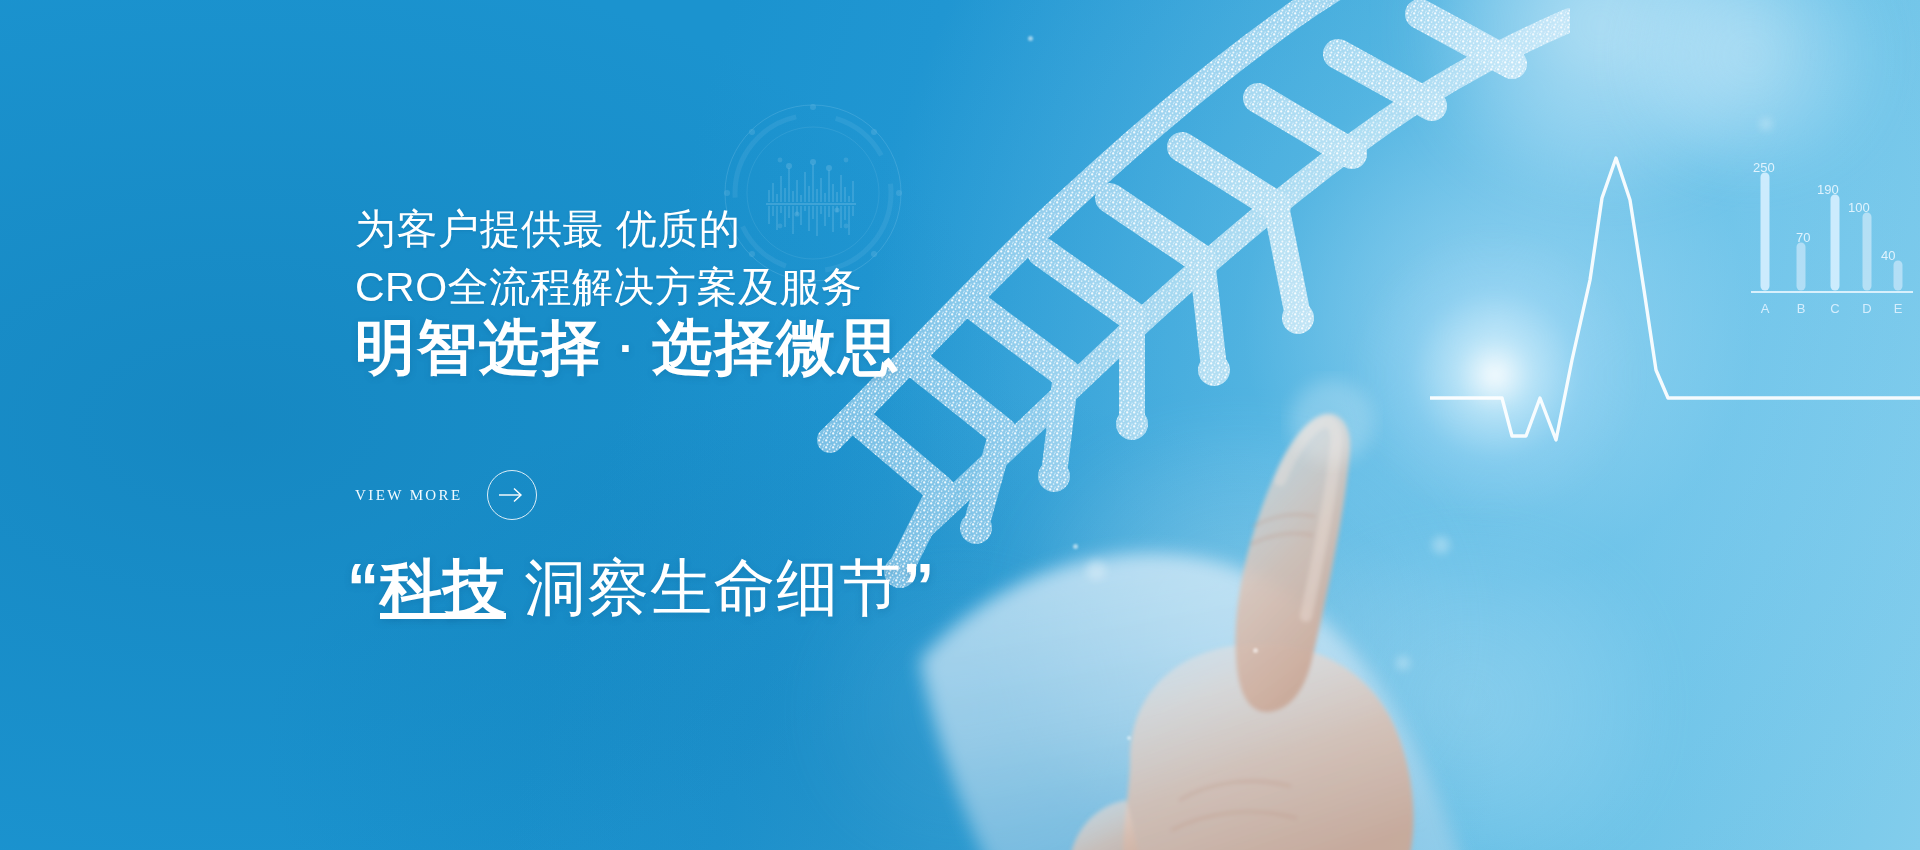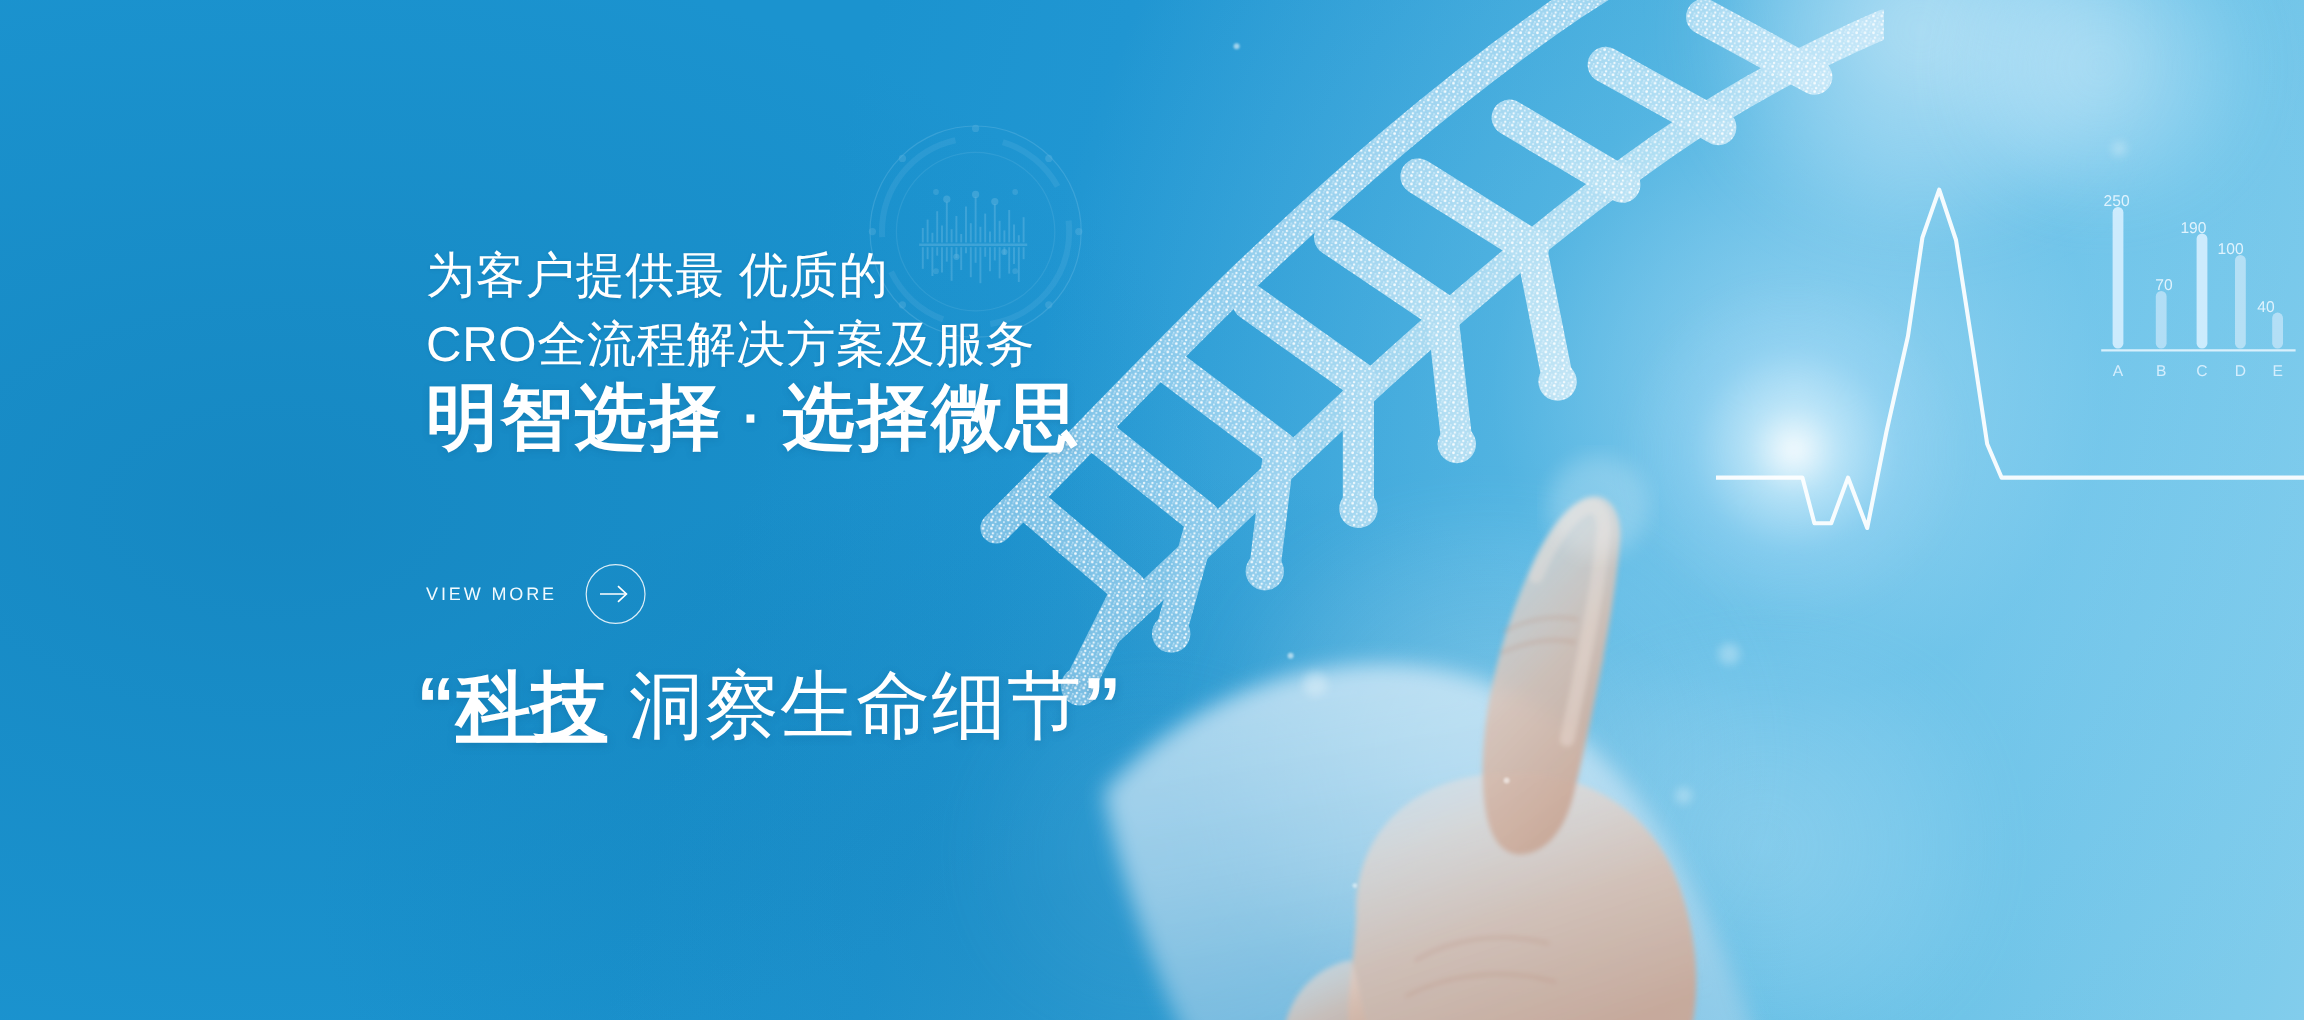--- a/index.html
+++ b/index.html
@@ -106,20 +106,21 @@
   .headline .dot{ padding:0 16px; font-size:46px; vertical-align:4px; }
 
   .viewmore{
     position:absolute; top:470px; left:0;
     display:flex; align-items:center; gap:24px;
     cursor:pointer; text-decoration:none;
   }
   .viewmore-label{
     color:#f2fbff; font-size:15px; letter-spacing:2.4px; font-weight:400;
     white-space:nowrap;
+    font-family:Liberation Serif, serif;
   }
   .viewmore-circle{
     width:50px; height:50px; border-radius:50%;
     border:1px solid rgba(255,255,255,.85);
     display:flex; align-items:center; justify-content:center;
   }
   .viewmore-circle svg{ display:block; }
 
   .quote{
     position:absolute; top:552px; left:-8px;

